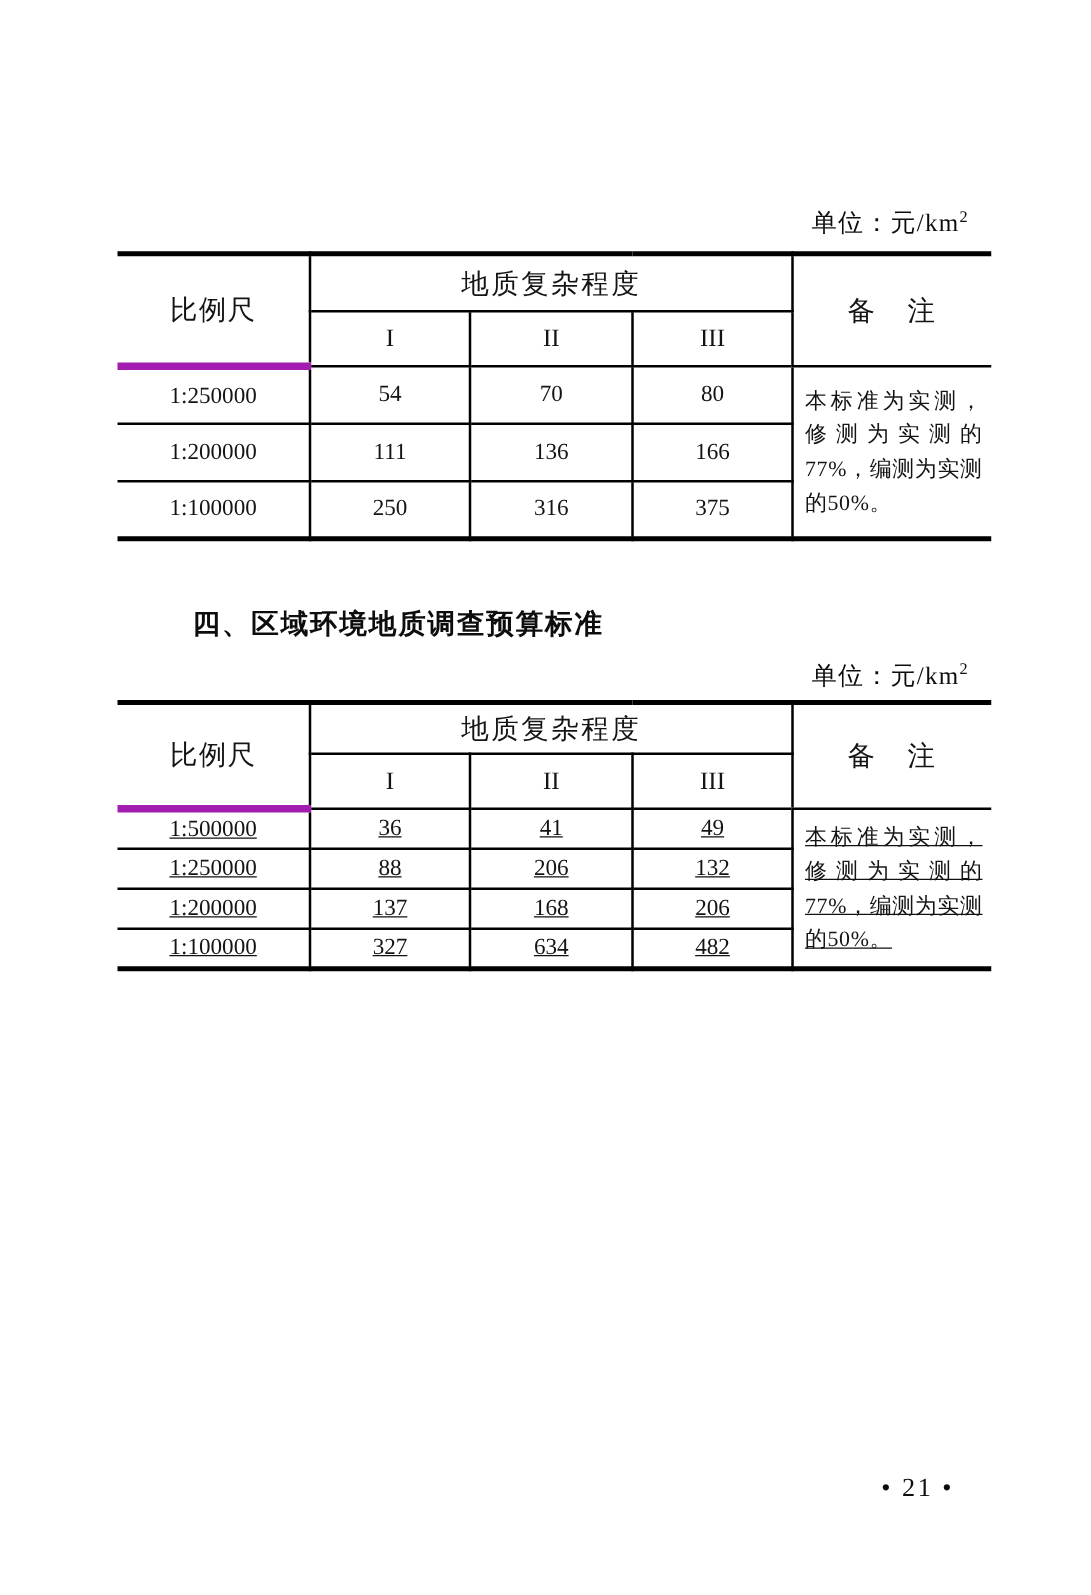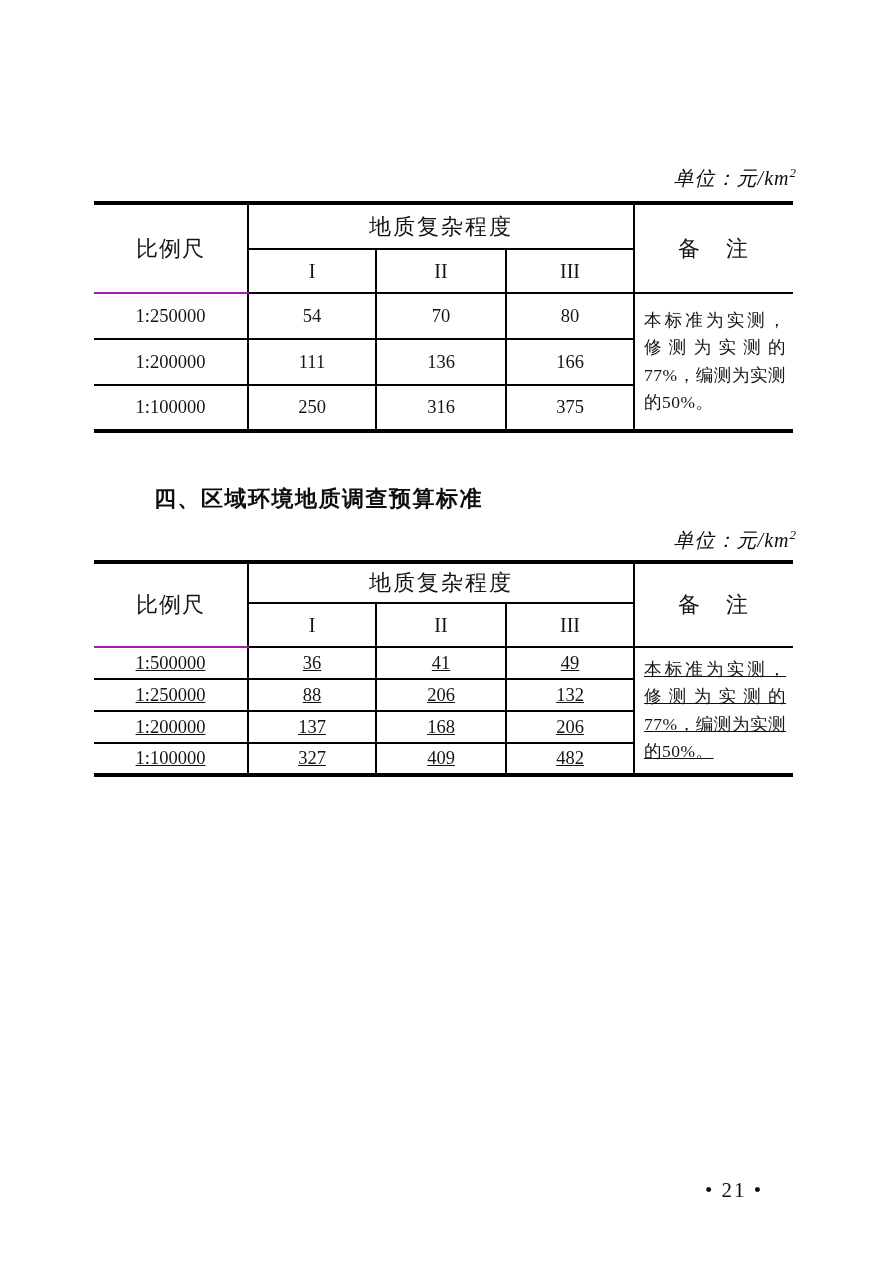--- a/index.html
+++ b/index.html
@@ -21,26 +21,25 @@
     font-weight: bold;
     font-size: 22px;
     letter-spacing: 1.5px;
     color: #0d0d0d;
     white-space: nowrap;
   }
   .s1-heading { top: 121px; }
   .s2-heading { top: 484px; }
   .unit {
     position: absolute;
-    right: 76px;
+    right: 98px;
     font-size: 20px;
     letter-spacing: 1px;
     white-space: nowrap;
     color: #0d0d0d;
-    font-style: italic;
   }
   .s1-unit { top: 165px; }
   .s2-unit { top: 527px; }
   .unit sup { font-size: 13px; vertical-align: super; }
   table.budget-table {
     position: absolute;
     left: 94px;
     width: 699px;
     border-collapse: collapse;
     table-layout: fixed;
@@ -59,21 +58,21 @@
     vertical-align: middle;
     font-size: 22px;
     color: #141414;
   }
   .t1 .hr1  { height: 46px; }
   .t1 .hr2  { height: 44px; }
   .t1 .body { height: 46px; }
   .t2 .hr1  { height: 41px; }
   .t2 .hr2  { height: 44px; }
   .t2 .body { height: 32px; text-decoration: underline; }
-  td.scale-h   { border-right: 2px solid #000; border-bottom: 2px solid #a21caf; letter-spacing: 1px; }
+  td.scale-h   { border-right: 2px solid #000; border-bottom: 6px solid #a21caf; letter-spacing: 1px; }
   td.span-h    { border-right: 2px solid #000; border-bottom: 2px solid #000; letter-spacing: 2px; }
   td.remarks-h { border-bottom: 2px solid #000; letter-spacing: 2px; }
   td.grade     { border-right: 2px solid #000; border-bottom: 2px solid #000; font-size: 20px; }
   td.scale, td.num { border-right: 2px solid #000; border-bottom: 2px solid #000; font-size: 18.5px; }
   tr.body:last-child td.scale, tr.body:last-child td.num { border-bottom: none; }
   td.remarks {
     border-left: 2px solid #000;
     text-align: justify;
     font-size: 17.5px;
     line-height: 1.55;
@@ -178,21 +177,21 @@
       </tr>
       <tr class="body">
         <td class="scale">1:200000</td>
         <td class="num">137</td>
         <td class="num">168</td>
         <td class="num">206</td>
       </tr>
       <tr class="body">
         <td class="scale">1:100000</td>
         <td class="num">327</td>
-        <td class="num">409</td>
+        <td class="num">634</td>
         <td class="num">482</td>
       </tr>
     </tbody>
   </table>
 
   <div class="page-number">• 21 •</div>
 
 </div>
 
 </body></html>

